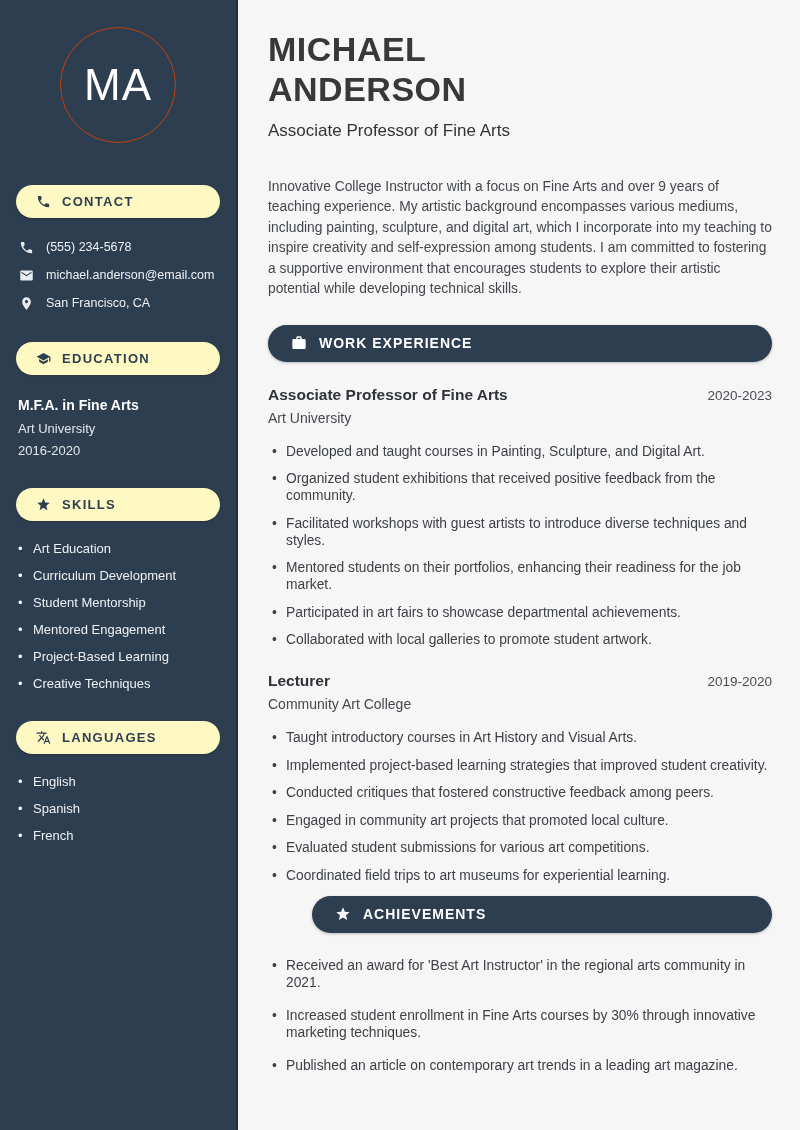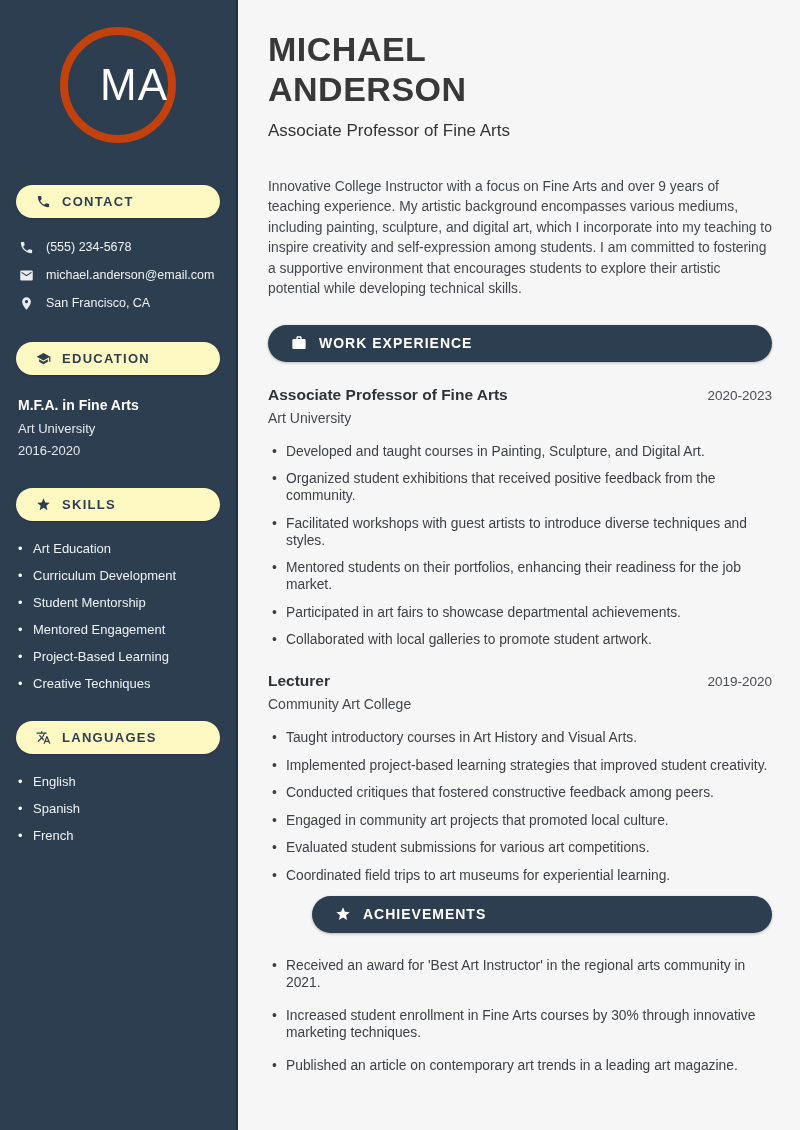--- a/index.html
+++ b/index.html
@@ -15,24 +15,24 @@
   .sidebar {
     width: 238px;
     min-width: 238px;
     background: #2d3e50;
     border-right: 2px solid #232f3e;
     padding: 27px 16px 20px 16px;
     color: #f1f3f5;
   }
   .avatar {
     width: 116px; height: 116px;
-    border: 8px solid #c2410c;
+    border: 1px solid #c2410c;
     border-radius: 50%;
     margin: 0 auto 42px auto;
-    display: flex; align-items: center; justify-content: flex-end;
+    display: flex; align-items: center; justify-content: center;
   }
   .avatar-initials {
     font-size: 44px;
     font-weight: 500;
     color: #ffffff;
     letter-spacing: 1px;
   }
   .side-pill {
     background: #fef9c3;
     color: #2d3e50;

